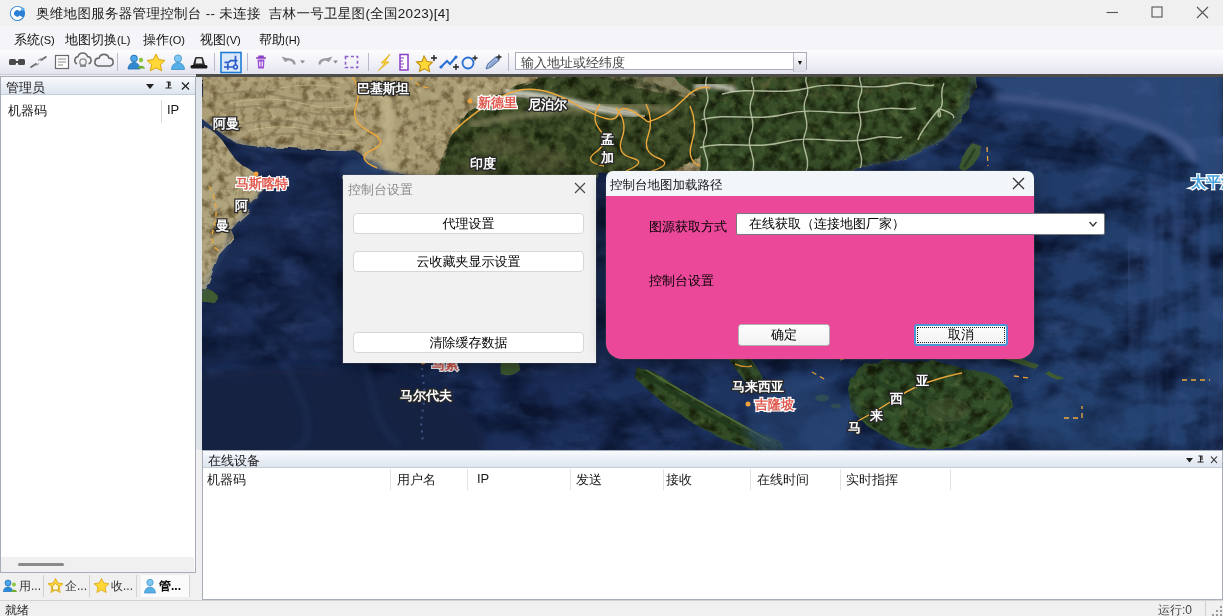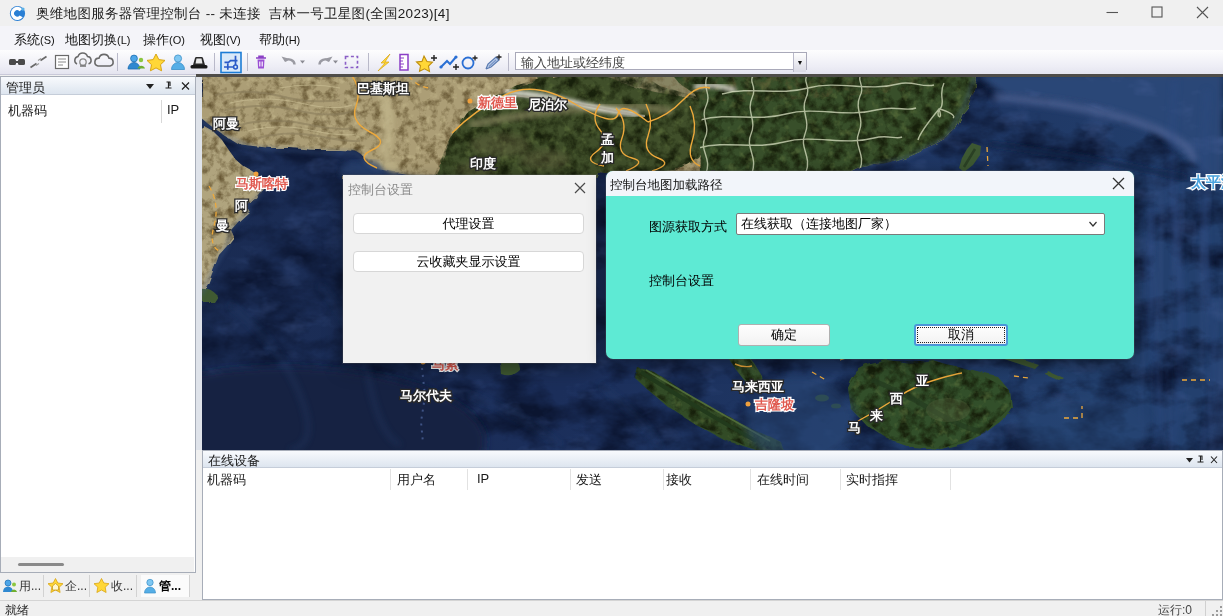--- a/index.html
+++ b/index.html
@@ -27,23 +27,23 @@
 #bpanel{left:202px;top:450px;width:1021px;height:150px;background:#fff;border:1px solid #a7adb8}
 #bphead{left:203px;top:451px;width:1019px;height:17px;background:linear-gradient(#f8fafd,#dde5ef);border-bottom:1px solid #c5cdd9;font-size:13px;color:#1a1a1a}
 #bpcols{left:203px;top:468px;width:1019px;height:23px;background:#fff;font-size:13px;color:#1a1a1a}
 .bcol{position:absolute;top:3px}
 .bsep{position:absolute;top:1px;width:1px;height:21px;background:#e2e2e2}
 
 #statusbar{left:0;top:600px;width:1223px;height:16px;background:#f0f0f0;border-top:1px solid #d4d4d4;font-size:12px;color:#222}
 
 #dlg1{left:343px;top:175px;width:253px;height:188px;background:#f1f1f1;border-radius:0;box-shadow:0 5px 18px rgba(0,0,0,.42),0 0 0 1px rgba(120,120,120,.25)}
 .d1btn{position:absolute;left:10px;width:231px;height:21px;background:#fff;border:1px solid #d7d7d7;border-radius:4px;font-size:13px;color:#000;text-align:center;line-height:19px}
-#dlg2{left:606px;top:171px;width:528px;height:188px;background:#5eead4;border-radius:7px;box-shadow:0 5px 18px rgba(0,0,0,.42),0 0 0 1px rgba(120,120,120,.25)}
+#dlg2{left:606px;top:171px;width:428px;height:188px;background:#ec4899;border-radius:16px;box-shadow:0 5px 18px rgba(0,0,0,.42),0 0 0 1px rgba(120,120,120,.25)}
 #dlg2 .ttl{position:absolute;left:0;top:0;width:100%;height:25px;background:#f2f5fa;border-radius:7px 7px 0 0}
-.combo{position:absolute;left:130px;width:369px;height:22px;background:#fff;border:1px solid #7a7a7a;border-radius:2px;font-size:13px;color:#000;line-height:20px;padding-left:4px}
+.combo{position:absolute;left:130px;width:369px;height:22px;background:#fff;border:1px solid #7a7a7a;border-radius:2px;font-size:13px;color:#000;line-height:20px;padding-left:12px}
 .chev{position:absolute;right:7px;top:6px;width:8px;height:8px}
 .dlbl{position:absolute;left:43px;font-size:13px;color:#000}
 .dbtn{position:absolute;top:153px;height:22px;background:linear-gradient(#fefefe,#f2f2f2);border:1px solid #b0b0b0;border-radius:3px;font-size:13px;color:#000;text-align:center;line-height:20px}
 </style></head>
 <body>
 
 <div class="abs" id="mapwrap" style="left:196px;top:75px;width:1027px;height:375px;background:#dfe3ea"></div>
 <div class="abs" style="left:196px;top:74px;width:1027px;height:3px;background:#4e4c49;z-index:5"></div>
 <svg class="abs" id="map" style="left:202px;top:77px" width="1021" height="373" viewBox="202 77 1021 373">
 <defs>
@@ -487,20 +487,21 @@
     </svg>
 </div>
 
 <div class="abs" id="dlg1">
  <span style="position:absolute;left:5px;top:6px;font-size:13px;color:#8a8a8a">控制台设置</span>
  <svg style="position:absolute;right:10px;top:7px" width="12" height="12" viewBox="0 0 12 12">
       <path d="M1,1 L11,11 M11,1 L1,11" stroke="#4a4a4a" stroke-width="1.2"></path>
     </svg>
  <div class="d1btn" style="top:38px">代理设置</div>
  <div class="d1btn" style="top:76px">云收藏夹显示设置</div>
+ <div class="d1btn" style="top:157px">清除缓存数据</div>
 </div>
 
 <div class="abs" id="dlg2">
  <div class="ttl"></div>
  <span style="position:absolute;left:4px;top:6px;font-size:12.5px;color:#111">控制台地图加载路径</span>
  <svg style="position:absolute;right:9px;top:6px" width="13" height="13" viewBox="0 0 13 13">
       <path d="M1,1 L12,12 M12,1 L1,12" stroke="#333" stroke-width="1.25"></path>
     </svg>
  <span class="dlbl" style="top:47px">图源获取方式</span>
  <div class="combo" style="top:42px">在线获取（连接地图厂家）

